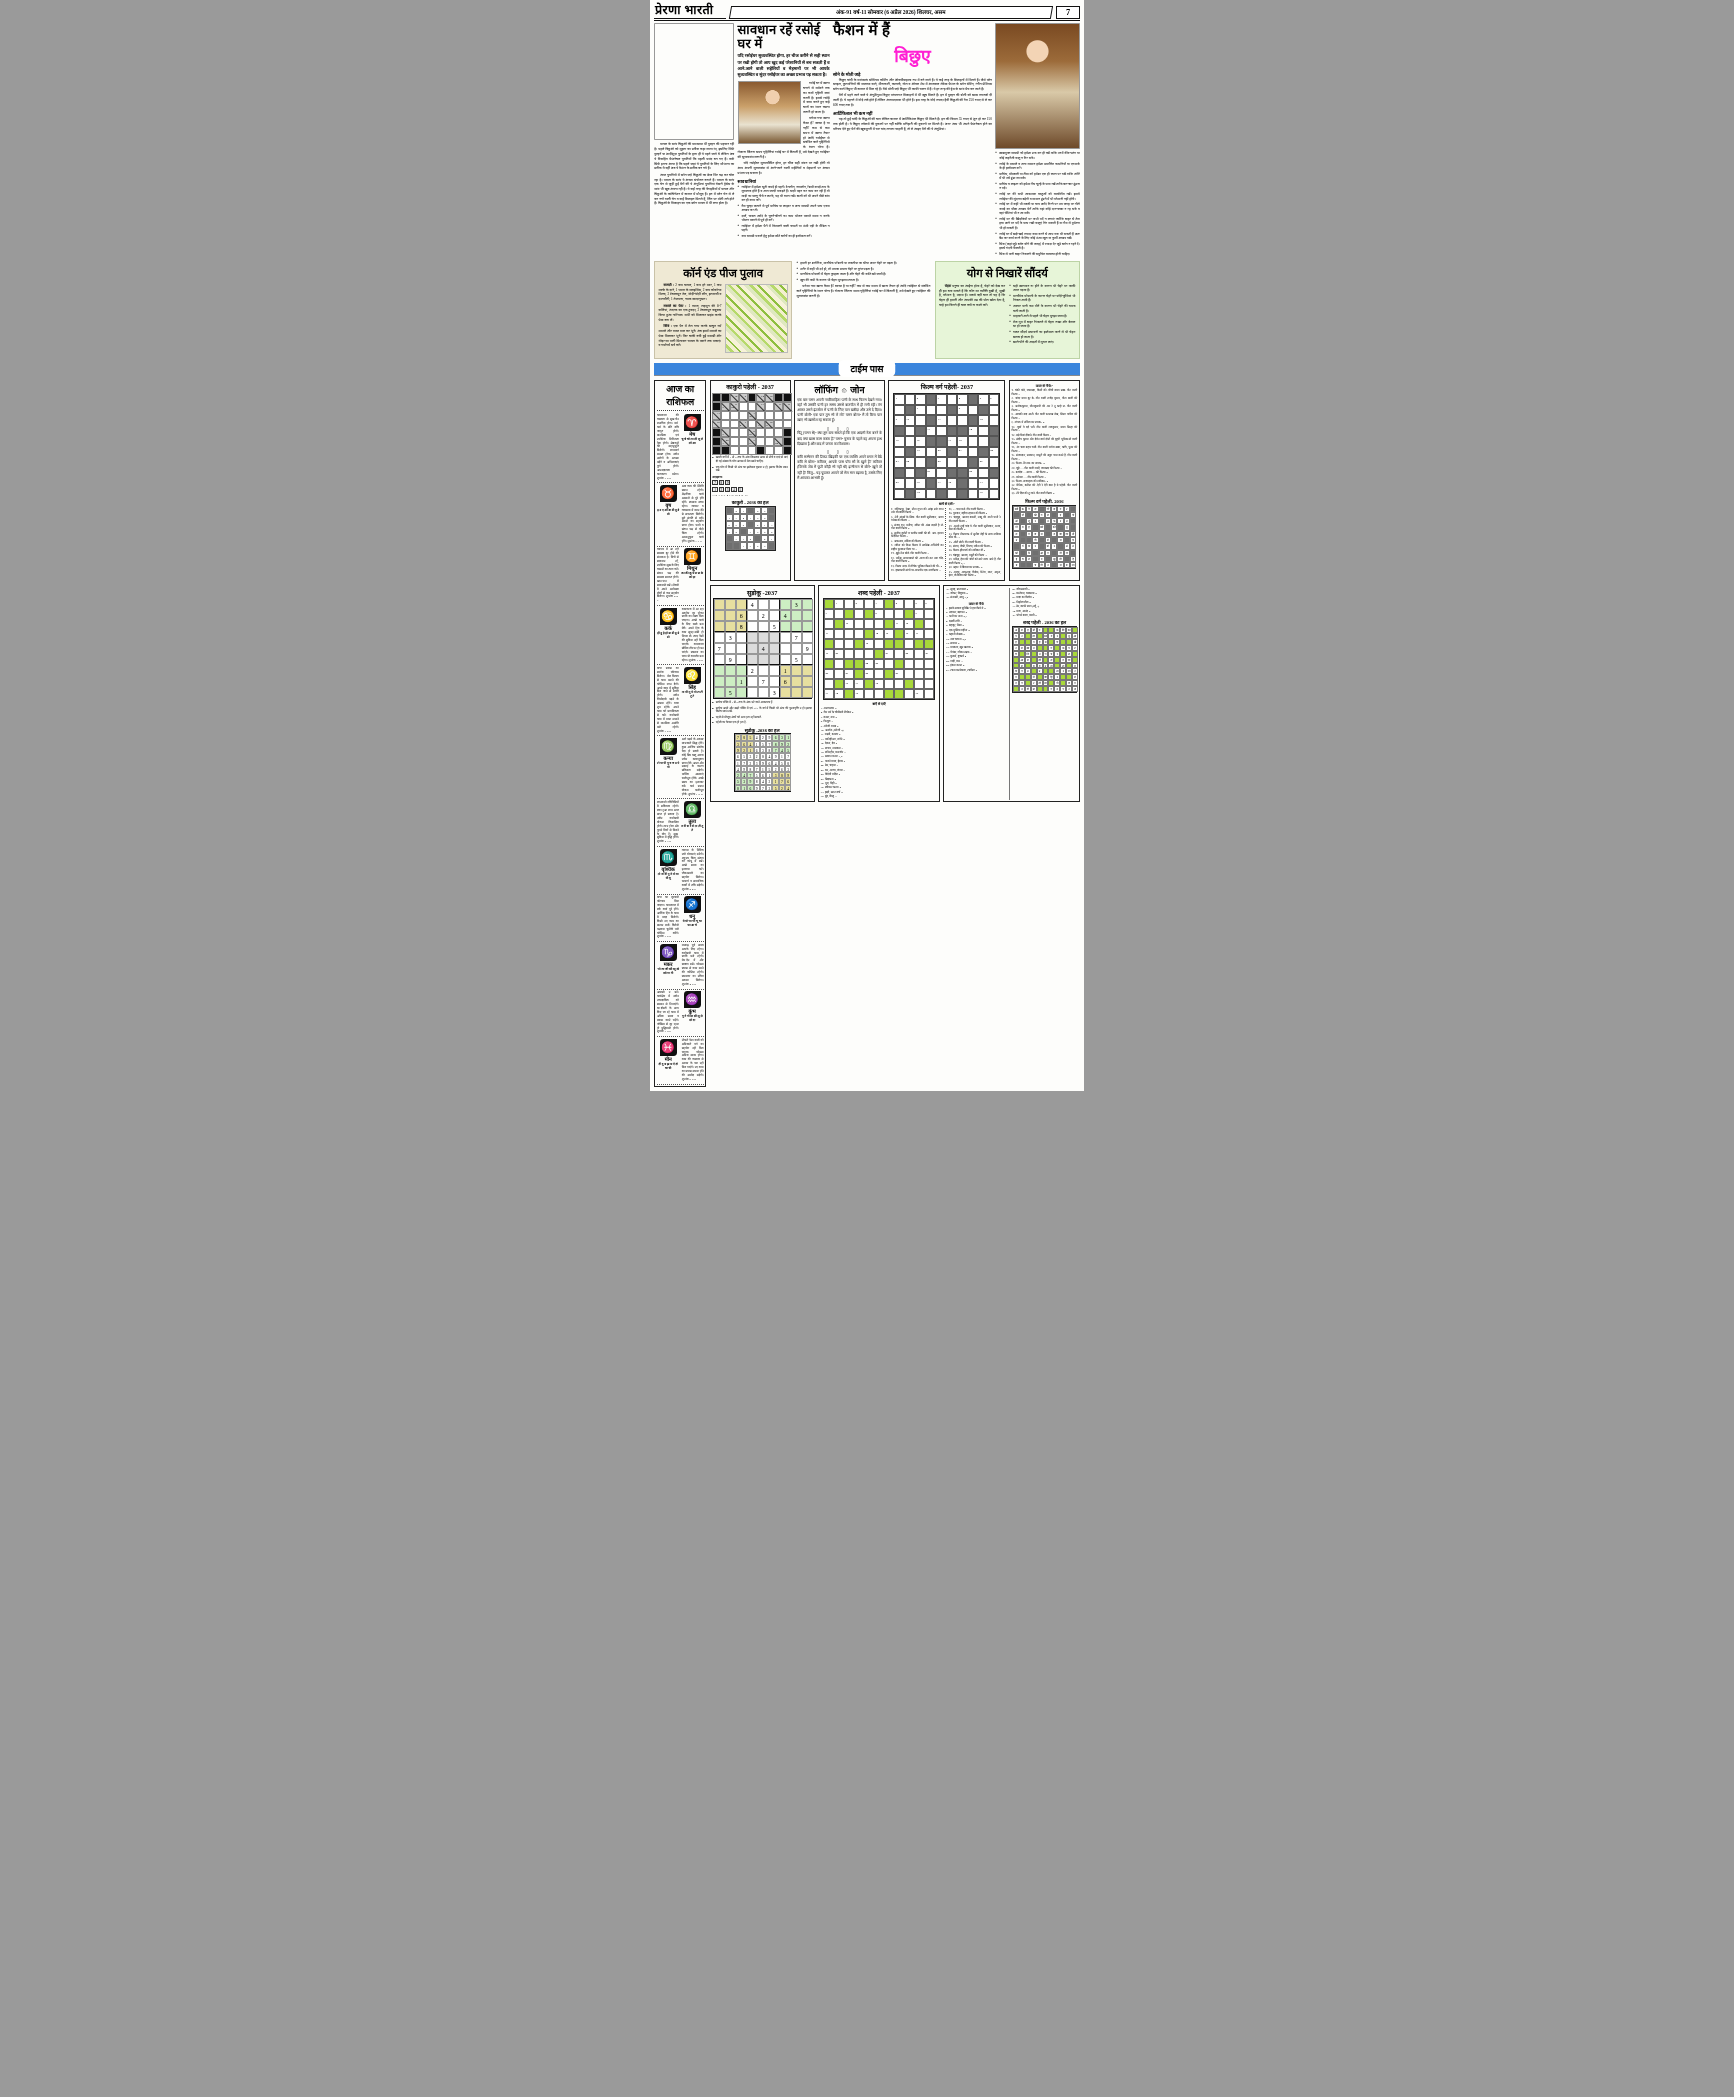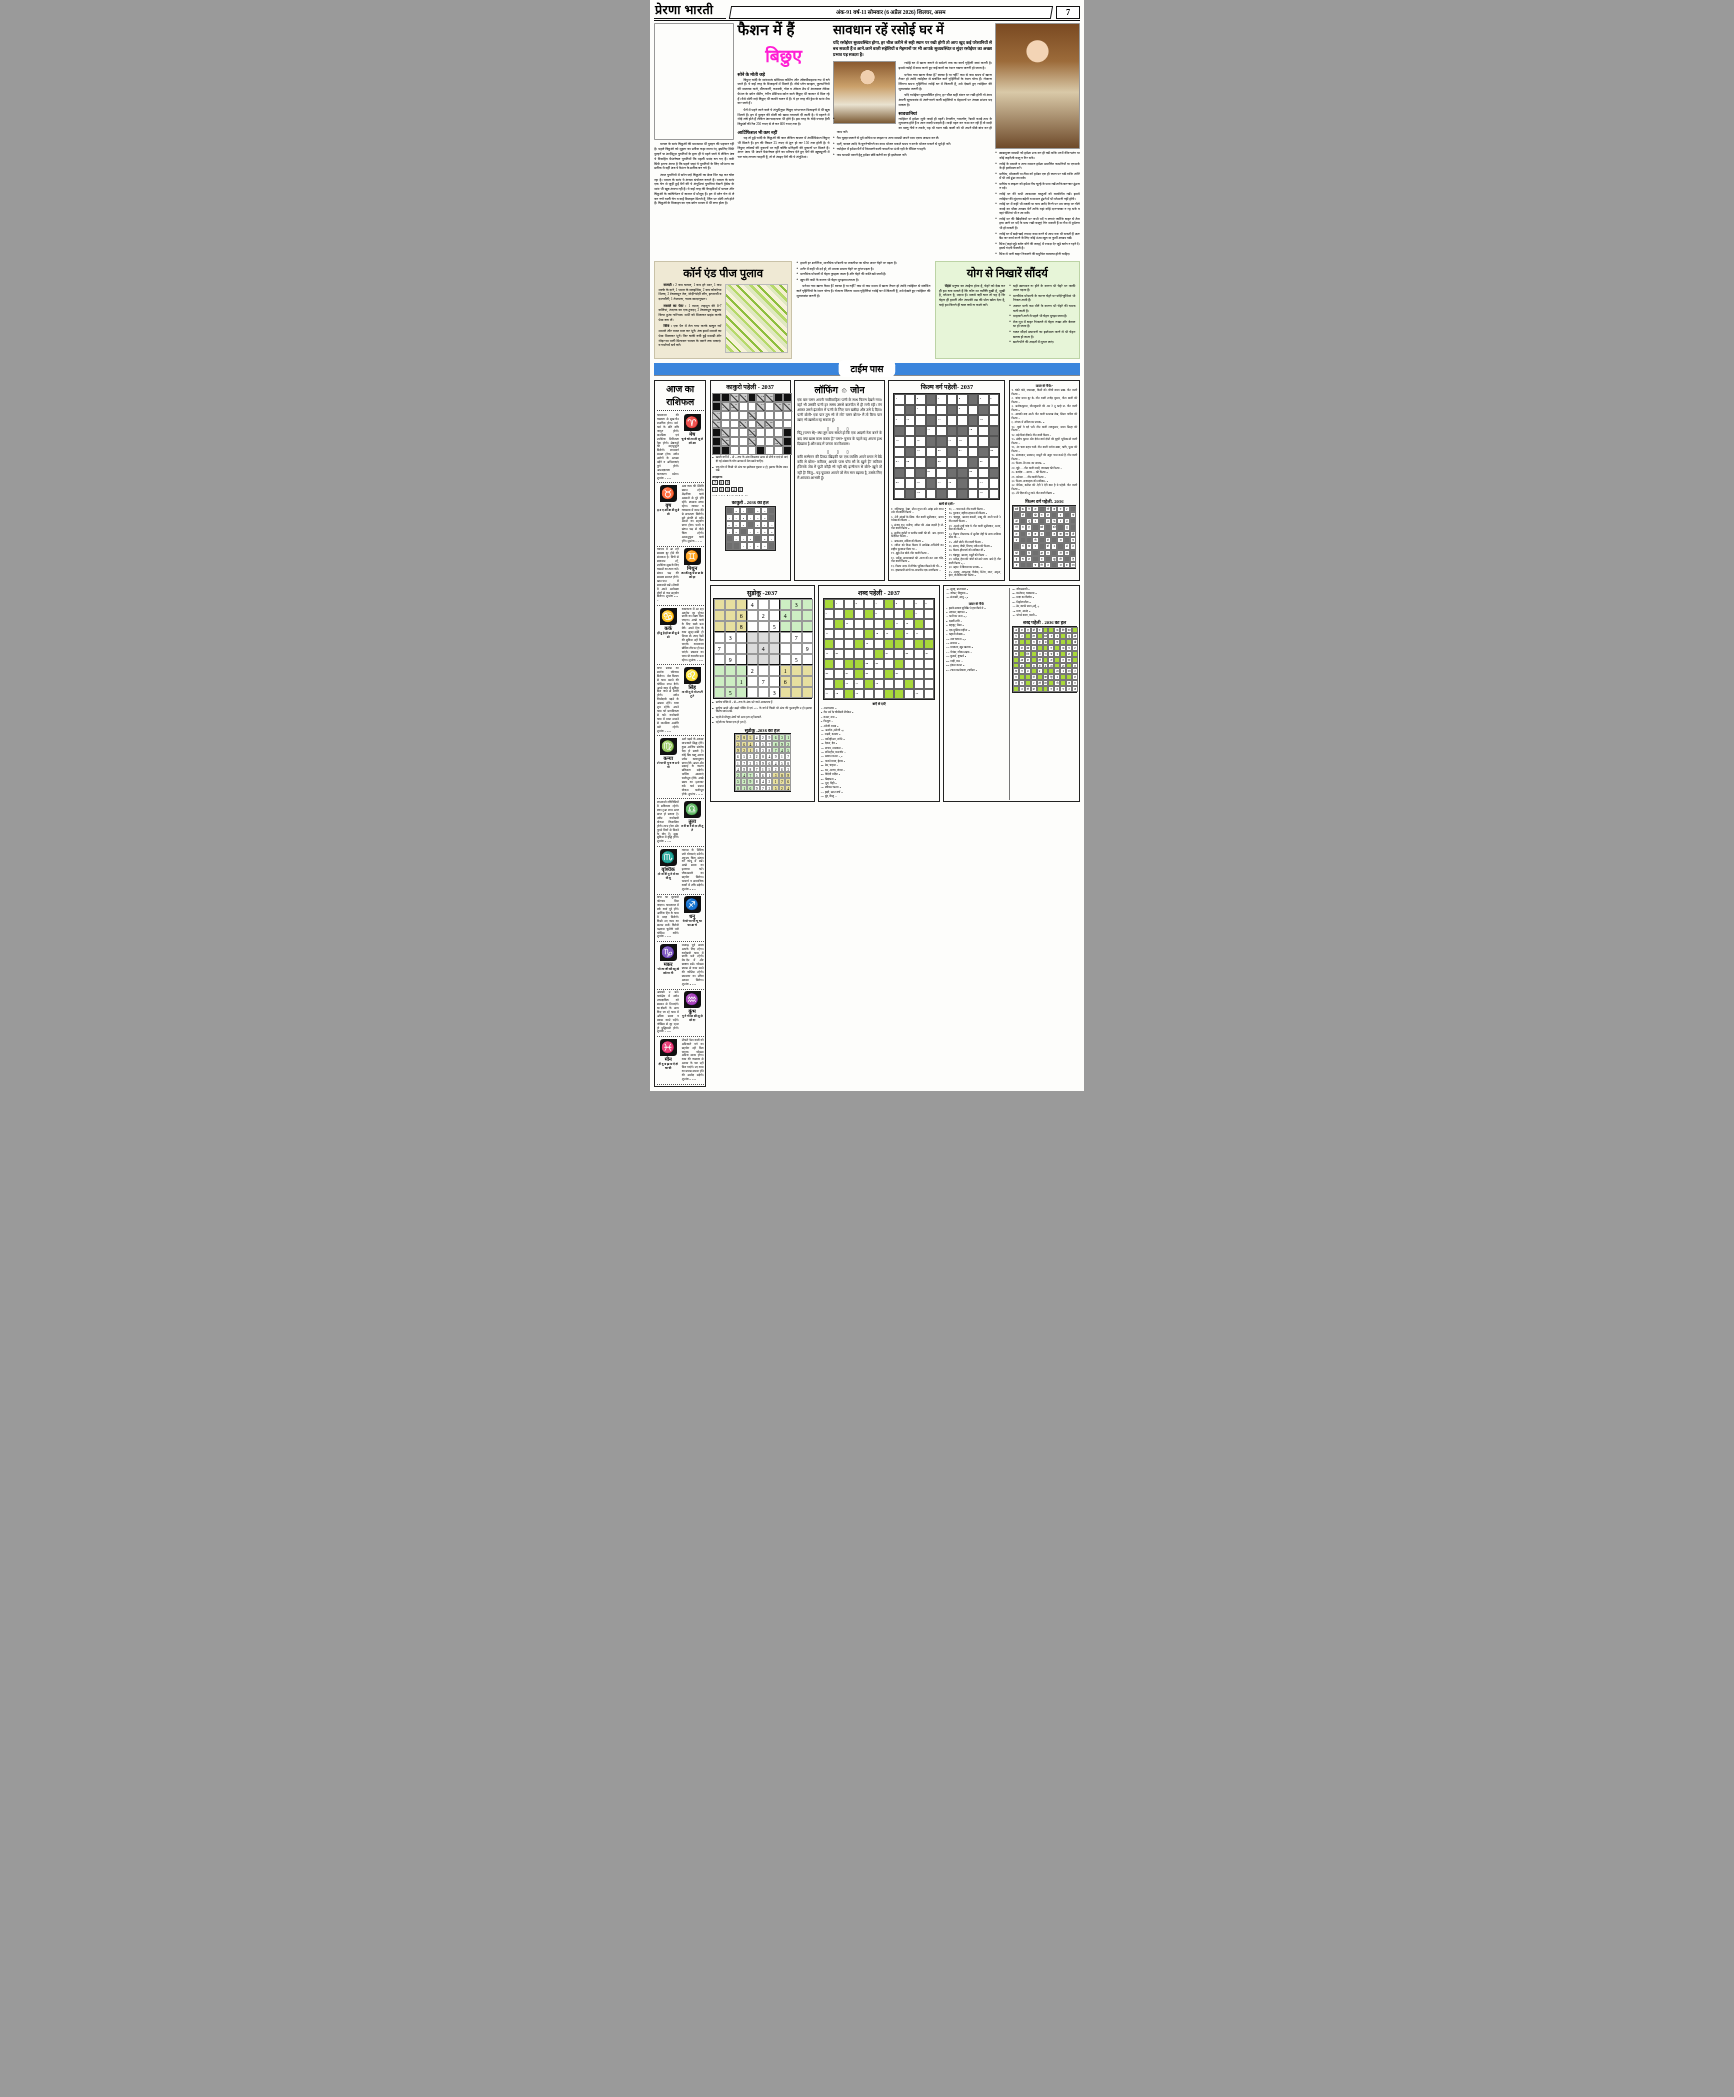--- a/index.html
+++ b/index.html
@@ -151,50 +151,50 @@
 
   <div class="top">
     <div>
       <div class="photo feet-photo"></div>
       <div class="body-txt" style="margin-top:2.1px;">
         <p>पायल के साथ बिछुओं की छमाछमा भी दुल्हन की पहचान रही है। पहले बिछुओ को सुहाग का प्रतीक कहा जाता था, इसलिए सिर्फ दुल्हनें या शादीशुदा युवतियों के द्वारा ही ये पहने जाते थे लेकिन अब ये विवाहित फैशनेबल युवतियों कि पहली पसंद बन गए हैं। फर्क सिर्फ इतना आया है कि पहले जहां ये युवतियों के लिए सौभाग्य का प्रतीक थे वहीं अब ये फैशन के प्रतीक बन गये हैं।</p>
         <p>आज युवतियों में स्टोन जड़े बिछुओं का क्रेज सिर चढ़ कर बोल रहा है। पायल के साथ ये अच्छा संयोजन बनाते हैं। पायल के साथ एक चेन से जुड़ी हुई पैरों की ये अंगूठियां युवतियां वेस्टर्न ड्रेसेस के साथ भी खूब अपना रही हैं। ये कई तरह की वैराइटियों में पायल और बिछुओं के कांबिनेशन में बाजार में मौजूद हैं। इन में प्लेन चेन से ले कर नगों वाली चेन व कई डिजाइन मिलते हैं, जिन पर मोती लगे होते हैं। बिछुओं के डिजाइन का एक स्टोन पायल में भी लगा होता है।</p>
       </div>
     </div>
     <div>
+      <h1 class="kitchen-head">सावधान रहें रसोई घर में</h1>
+      <div class="kitchen-intro">यदि रसोईघर सुव्यवस्थित होगा, हर चीज करीने से सही स्थान पर रखी होगी तो आप खुद कई परेशानियों से बच सकती हैं व आने-जाने वाली सहेलियों व मेहमानों पर भी आपके सुव्यवस्थित व सुंदर रसोईघर का अच्छा प्रभाव पड़ सकता है।</div>
+      <div>
+        <div class="cook-photo"></div>
+        <div class="body-txt">
+          <p>रसोई घर में खाना बनाने से समेटने तक का कार्य गृहिणी स्वयं करती है। इससे रसोई में काम करते हुए कई बातों का ध्यान रखना जरूरी हो जाता है।</p>
+          <p>परोसा गया खाना कैसा है? स्वच्छ है या नहीं? कम से कम समय में खाना तैयार हो आदि रसोईघर से संबंधित बातें गृहिणियों के ध्यान योग्य हैं। रोजाना जितना समय गृहिणियां रसोई घर में बिताती हैं, उसे देखते हुए रसोईघर की सुव्यवस्था जरूरी है।</p>
+          <p>यदि रसोईघर सुव्यवस्थित होगा, हर चीज सही स्थान पर रखी होगी तो आप अपनी सुव्यवस्था से आने-जाने वाली सहेलियों व मेहमानों पर अच्छा प्रभाव पड़ सकता है।</p>
+        </div>
+      </div>
+      <div class="subhead">सावधानियां</div>
+      <div class="bullets">
+          <div class="li">रसोईघर में हमेशा सूती कपड़े ही पहनें। टेरालीन, नायलोन, रेशमी कपड़े ताप के सुचालक होते हैं व आग जल्दी पकड़ते हैं। साड़ी पहन कर काम कर रही हैं तो साड़ी का पल्लू नीचे न लटके, यह भी ध्यान रखें। बालों को भी अपने पीछे बांध कर ही काम करें।</div>
+          <div class="li">गैस चूल्हा जलाने से पूर्व माचिस या लाइटर व अन्य सामग्री अपने पास एकत्र अवश्य कर लें।</div>
+          <div class="li">दालें, चावल आदि के चुनने-बीनने का काम भोजन पकाते समय न करके भोजन पकाने से पूर्व ही करें।</div>
+          <div class="li">रसोईघर में हमेशा पैरों में फिसलने वाली चप्पलें या ऊंची एड़ी के सैंडिल न पहनें।</div>
+          <div class="li">कम सामग्री पकाने हेतु हमेशा छोटे बर्तनों का ही इस्तेमाल करें।</div>
+        </div>
+    </div>
+    <div>
       <h1 class="fash-black">फैशन में हैं</h1>
       <h1 class="fash-pink">बिछुए</h1>
       <div class="subhead">सोने के मोती जड़े</div>
       <div class="body-txt">
         <p>बिछुए चांदी के साथसाथ सोडियम कोटिंग और ऑक्सीडाइज्ड रुप में बने जाते हैं। ये कई तरह के डिजाइनों में मिलते हैं। जैसे प्लेन स्टाइल, फूलपत्तियों की सजावट वाले, मीनाकारी, कटवर्क, गोल व ओवल शेप में आजकल लेटेस्ट फैशन के स्टोन सेटिंग, रंगीन प्रेशियस स्टोन वाले बिछुए भी बाजार में मिल रहे हैं। वैसे मोती जड़े बिछुए भी काफी चलन में हैं। ये हर तरह की ड्रेस के साथ मैच कर जाते हैं।</p>
         <p>पैरों में पहने जाने वाले ये अंगूठीनुमा बिछुए परंपरागत डिजाइनों में भी खूब मिलते हैं। इन में दुल्हन की डोली को खास तवज्जो दी जाती है। ये पहनने में थोड़े लंबे होते हैं लेकिन आरामदायक भी होते हैं। इस तरह के थोड़े ज्यादा हैवी बिछुओं की रेंज 250 रुपए से ले कर 600 रुपए तक है।</p>
       </div>
       <div class="subhead">आर्टिफिशल भी कम नहीं</div>
       <div class="body-txt">
           <p>यह तो हुई चांदी के बिछुओं की बात लेकिन बाजार में आर्टिफिशल बिछुए भी मिलते हैं। इन की किमत 35 रुपए से शुरु हो कर 150 तक होती है। ये बिछुए ज्वेलर्स की दुकानों पर नहीं बल्कि मनिहारी की दुकानों पर मिलते हैं। अगर आप भी अपने फैशनेबल होने का परिचय देते हुए पैरों की खूबसूरती में चार चांद लगाना चाहती हैं, तो ले आइए पैरों की ये अंगूठियां।</p>
-        </div>
-    </div>
-    <div>
-      <h1 class="kitchen-head">सावधान रहें रसोई घर में</h1>
-      <div class="kitchen-intro">यदि रसोईघर सुव्यवस्थित होगा, हर चीज करीने से सही स्थान पर रखी होगी तो आप खुद कई परेशानियों से बच सकती हैं व आने-जाने वाली सहेलियों व मेहमानों पर भी आपके सुव्यवस्थित व सुंदर रसोईघर का अच्छा प्रभाव पड़ सकता है।</div>
-      <div>
-        <div class="cook-photo"></div>
-        <div class="body-txt">
-          <p>रसोई घर में खाना बनाने से समेटने तक का कार्य गृहिणी स्वयं करती है। इससे रसोई में काम करते हुए कई बातों का ध्यान रखना जरूरी हो जाता है।</p>
-          <p>परोसा गया खाना कैसा है? स्वच्छ है या नहीं? कम से कम समय में खाना तैयार हो आदि रसोईघर से संबंधित बातें गृहिणियों के ध्यान योग्य हैं। रोजाना जितना समय गृहिणियां रसोई घर में बिताती हैं, उसे देखते हुए रसोईघर की सुव्यवस्था जरूरी है।</p>
-          <p>यदि रसोईघर सुव्यवस्थित होगा, हर चीज सही स्थान पर रखी होगी तो आप अपनी सुव्यवस्था से आने-जाने वाली सहेलियों व मेहमानों पर अच्छा प्रभाव पड़ सकता है।</p>
-        </div>
-      </div>
-      <div class="subhead">सावधानियां</div>
-      <div class="bullets">
-          <div class="li">रसोईघर में हमेशा सूती कपड़े ही पहनें। टेरालीन, नायलोन, रेशमी कपड़े ताप के सुचालक होते हैं व आग जल्दी पकड़ते हैं। साड़ी पहन कर काम कर रही हैं तो साड़ी का पल्लू नीचे न लटके, यह भी ध्यान रखें। बालों को भी अपने पीछे बांध कर ही काम करें।</div>
-          <div class="li">गैस चूल्हा जलाने से पूर्व माचिस या लाइटर व अन्य सामग्री अपने पास एकत्र अवश्य कर लें।</div>
-          <div class="li">दालें, चावल आदि के चुनने-बीनने का काम भोजन पकाते समय न करके भोजन पकाने से पूर्व ही करें।</div>
-          <div class="li">रसोईघर में हमेशा पैरों में फिसलने वाली चप्पलें या ऊंची एड़ी के सैंडिल न पहनें।</div>
-          <div class="li">कम सामग्री पकाने हेतु हमेशा छोटे बर्तनों का ही इस्तेमाल करें।</div>
         </div>
     </div>
     <div>
       <div class="photo kitchen-photo"></div>
       <div class="bullets" style="margin-top:2.1px;">
           <div class="li">खाद्ययुक्त सामग्री को हमेशा ढक कर ही रखें ताकि उनमें कीट-पतंग या कोई जहरीली वस्तु न गिर सके।</div>
           <div class="li">रसोई के मसाले व अन्य सामान हमेशा प्रमाणित कम्पनियों या एगमार्क के ही इस्तेमाल करें।</div>
           <div class="li">माचिस, मोमबत्ती या लैम्प को हमेशा एक ही स्थान पर रखें ताकि अंधेरे में भी उसे ढूंढा जा सके।</div>
           <div class="li">माचिस व लाइटर को हमेशा गैस चूल्हे के पास रखें ताकि बार-बार ढूंढना न पड़े।</div>
           <div class="li">रसोई घर की सभी आवश्यक वस्तुओं को व्यवस्थित रखें। इससे रसोईघर की सुंदरता बढ़ेगी व सामान ढूंढने में भी परेशानी नहीं होगी।</div>

